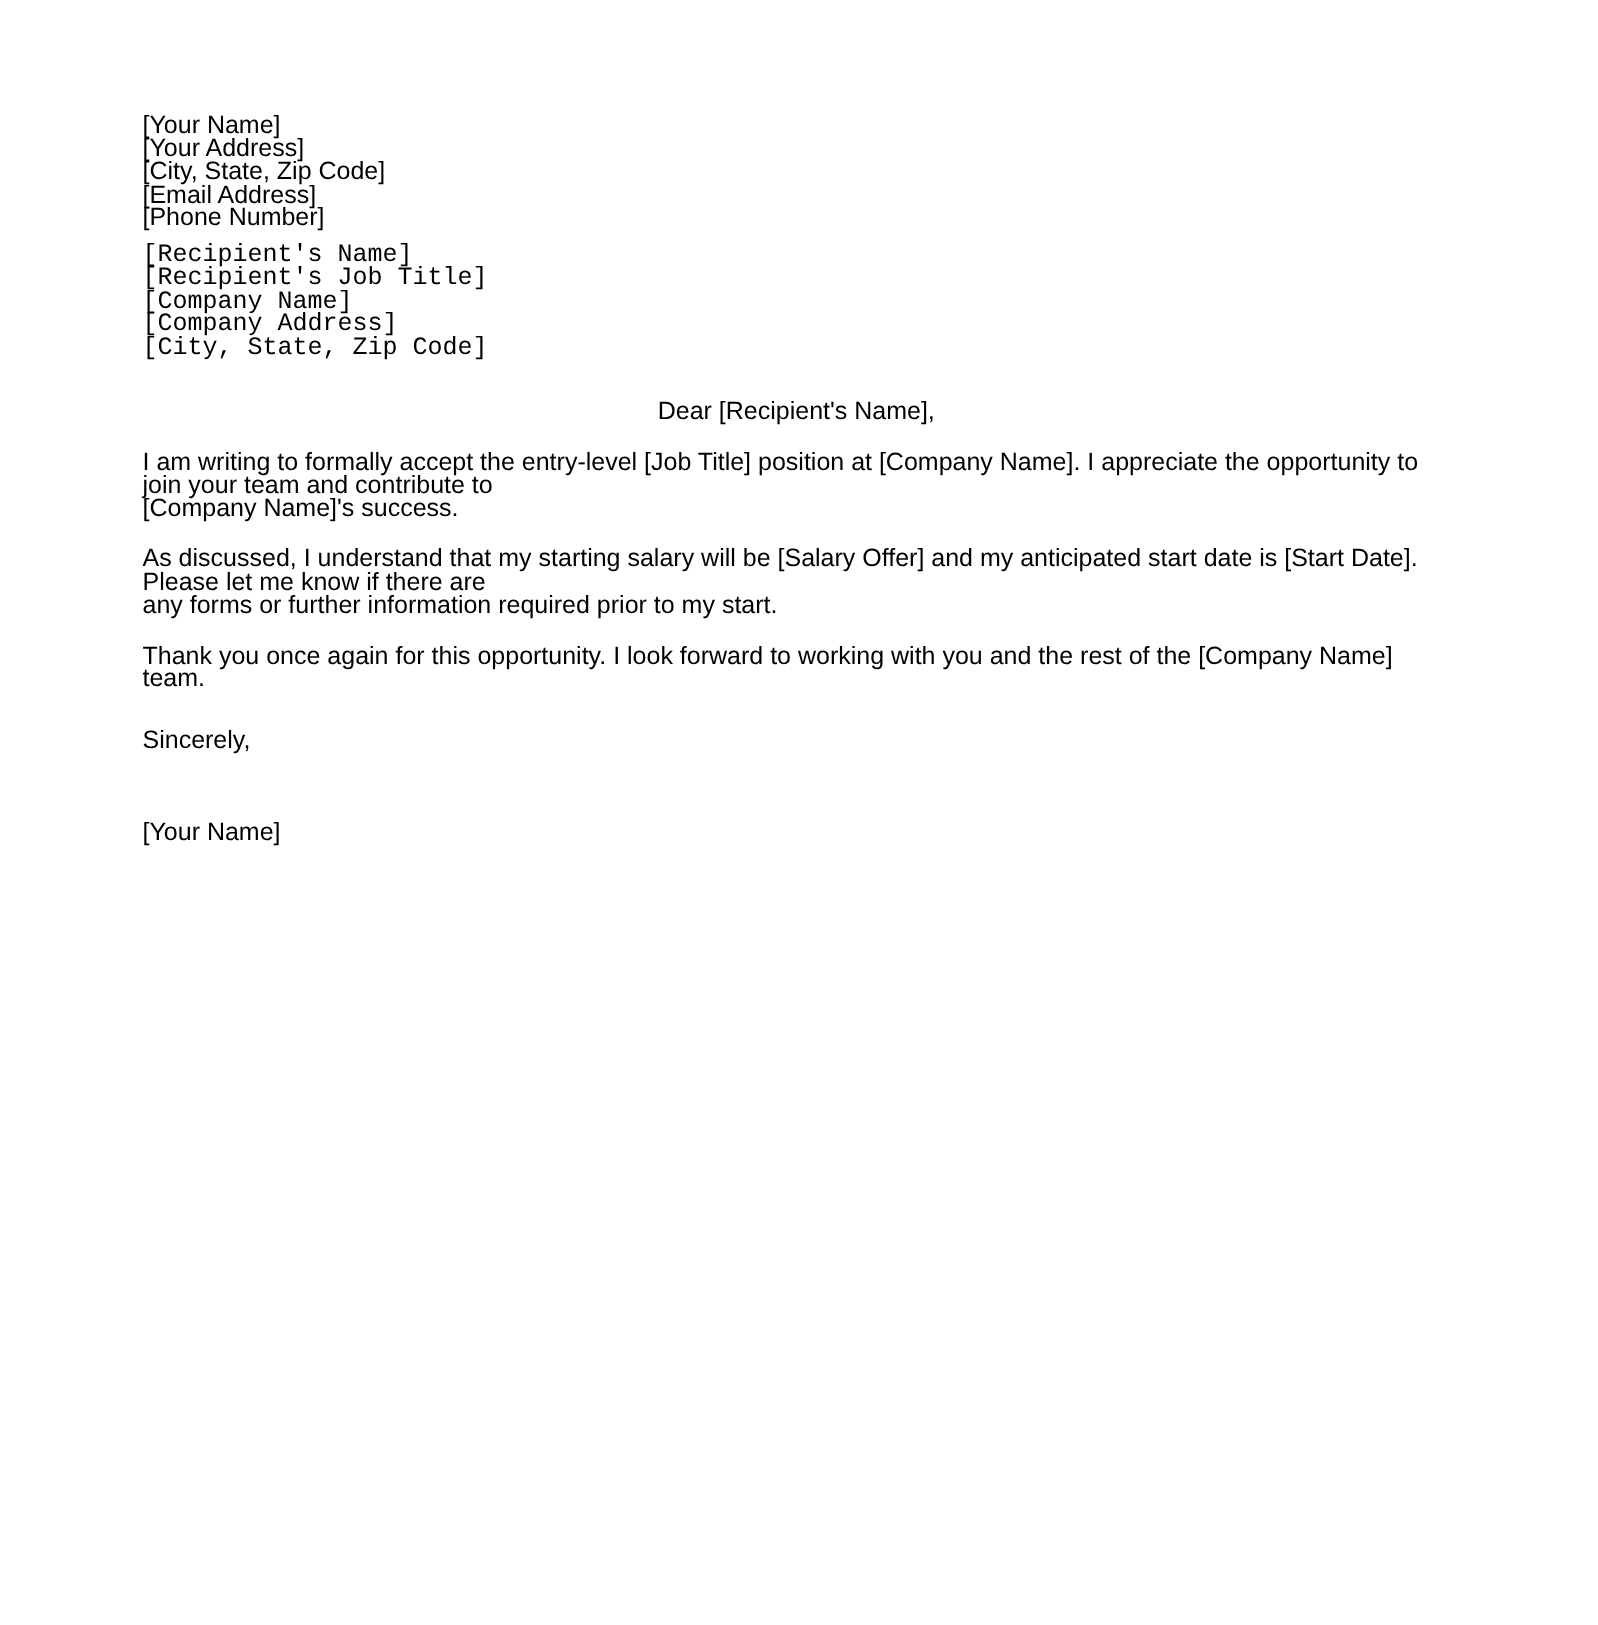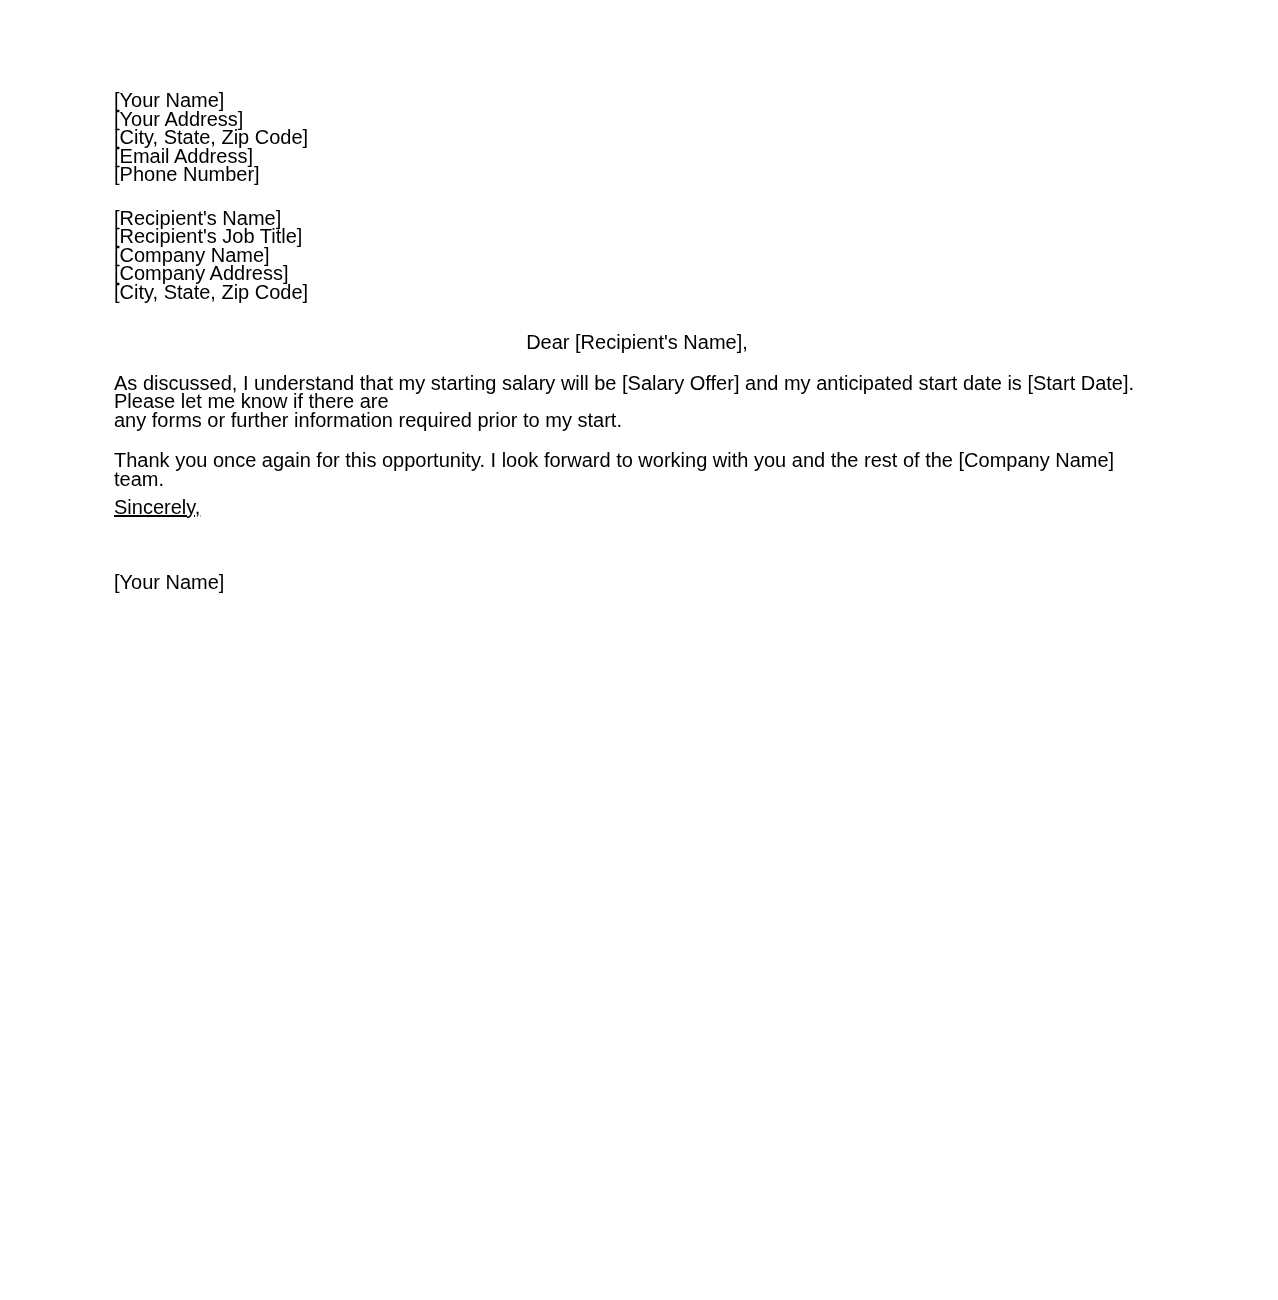--- a/index.html
+++ b/index.html
@@ -17,24 +17,24 @@
     padding-top: 91px;
     padding-left: 114px;
     width: 1160px;
     font-size: 20px;
     line-height: 18.5px;
   }
   .letter p {
     white-space: pre-line; 
   }
   .date        { margin-top: 14px; }
-  .recipient   { margin-top: 25px; }
+  .recipient   { margin-top: 12px; font-family: Liberation Mono, monospace; }
   .salutation  { margin-top: 32px; text-align: center; }
   .para        { margin-top: 22px; }
-  .closing     { margin-top: 10px; text-decoration: underline; }
+  .closing     { margin-top: 30px; }
   .signature   { margin-top: 56px; }
 </style>
 </head>
 <body>
 
 <div class="letter">
   <p class="sender">[Your Name]
 [Your Address]
 [City, State, Zip Code]
 [Email Address]
@@ -42,20 +42,22 @@
 
 
   <p class="recipient">[Recipient's Name]
 [Recipient's Job Title]
 [Company Name]
 [Company Address]
 [City, State, Zip Code]</p>
 
   <p class="salutation">Dear [Recipient's Name],</p>
 
+  <p class="para">I am writing to formally accept the entry-level [Job Title] position at [Company Name]. I appreciate the opportunity to join your team and contribute to
+[Company Name]'s success.</p>
 
   <p class="para">As discussed, I understand that my starting salary will be [Salary Offer] and my anticipated start date is [Start Date]. Please let me know if there are
 any forms or further information required prior to my start.</p>
 
   <p class="para">Thank you once again for this opportunity. I look forward to working with you and the rest of the [Company Name] team.</p>
 
   <p class="closing">Sincerely,</p>
 
   <p class="signature">[Your Name]</p>
 </div>

